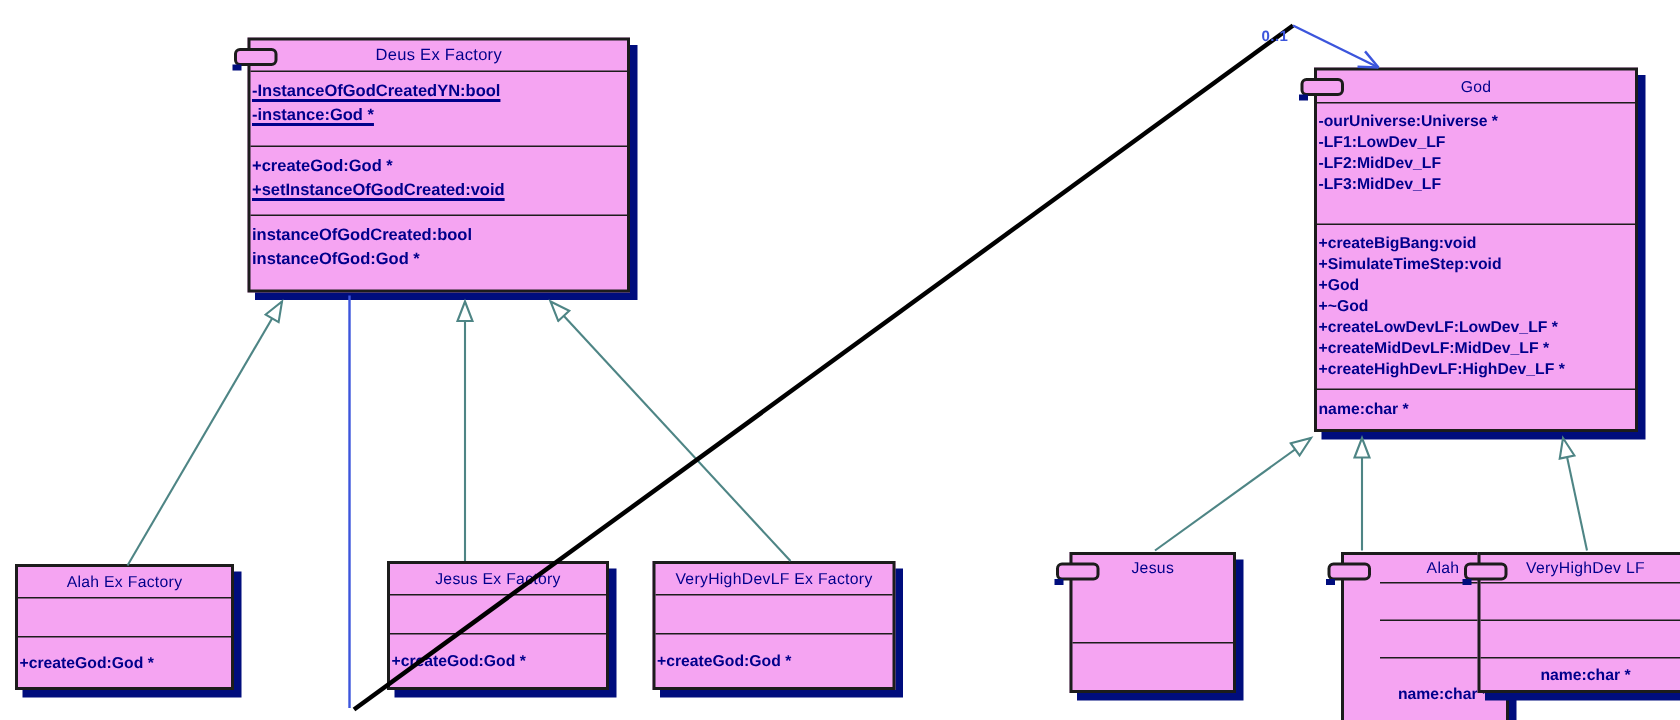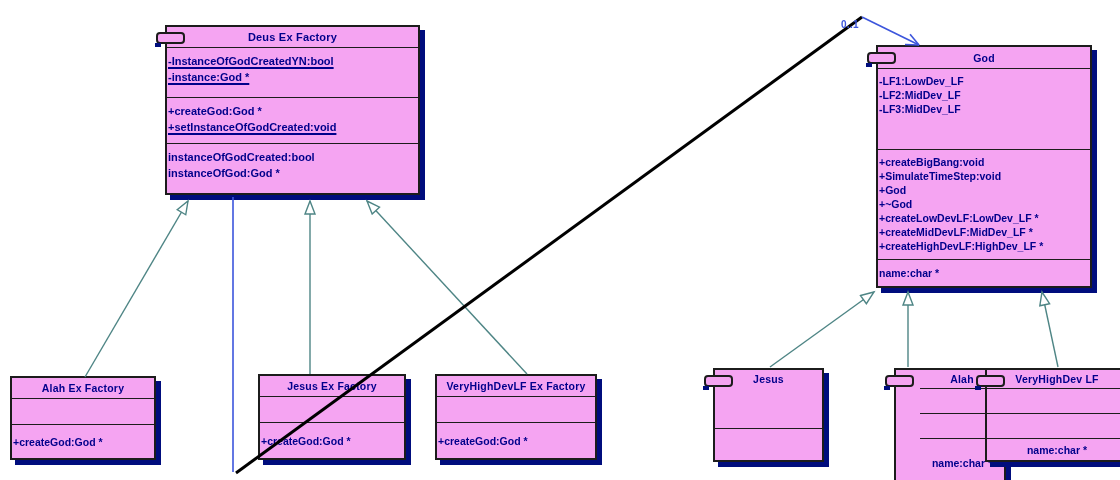--- a/index.html
+++ b/index.html
@@ -8,21 +8,21 @@
     font-family:"Liberation Sans",sans-serif;
   }
   .uml-class{
     position:absolute;display:flex;flex-direction:column;
     background:var(--fill);border:2px solid var(--border);
     box-shadow:5px 5px 0 var(--shadow);
     box-sizing:border-box;
   }
   .uml-title{
     flex:0 0 auto;display:flex;align-items:center;justify-content:center;
-    font-weight:bold;font-size:11px;color:var(--text);
+    font-weight:normal;font-size:11px;color:var(--text);
     letter-spacing:.2px;white-space:nowrap;overflow:hidden;
   }
   .dense .uml-title{font-size:10.5px;}
   .comp{
     flex:0 0 auto;border-top:1.5px solid var(--border);
     padding-top:5px;box-sizing:border-box;overflow:hidden;
   }
   .comp.grow{flex:1 1 auto;}
   .comp.vcenter{display:flex;flex-direction:column;justify-content:center;padding-top:0;}
   .comp.hcenter .row{padding-left:0;text-align:center;}
@@ -66,20 +66,21 @@
         </div>
         <div class="comp grow">
           <div class="row">instanceOfGodCreated:bool</div>
           <div class="row">instanceOfGod:God *</div>
         </div>
       </div>
       <div class="uml-class dense" style="left: 876px; top: 45px; width: 216px; height: 243px;">
         <div class="class-icon"></div>
         <div class="uml-title" style="height: 21px;">God</div>
         <div class="comp" style="height: 81px;">
+          <div class="row">-ourUniverse:Universe *</div>
           <div class="row">-LF1:LowDev_LF</div>
           <div class="row">-LF2:MidDev_LF</div>
           <div class="row">-LF3:MidDev_LF</div>
         </div>
         <div class="comp" style="height: 110px;">
           <div class="row">+createBigBang:void</div>
           <div class="row">+SimulateTimeStep:void</div>
           <div class="row">+God</div>
           <div class="row">+~God</div>
           <div class="row">+createLowDevLF:LowDev_LF *</div>

